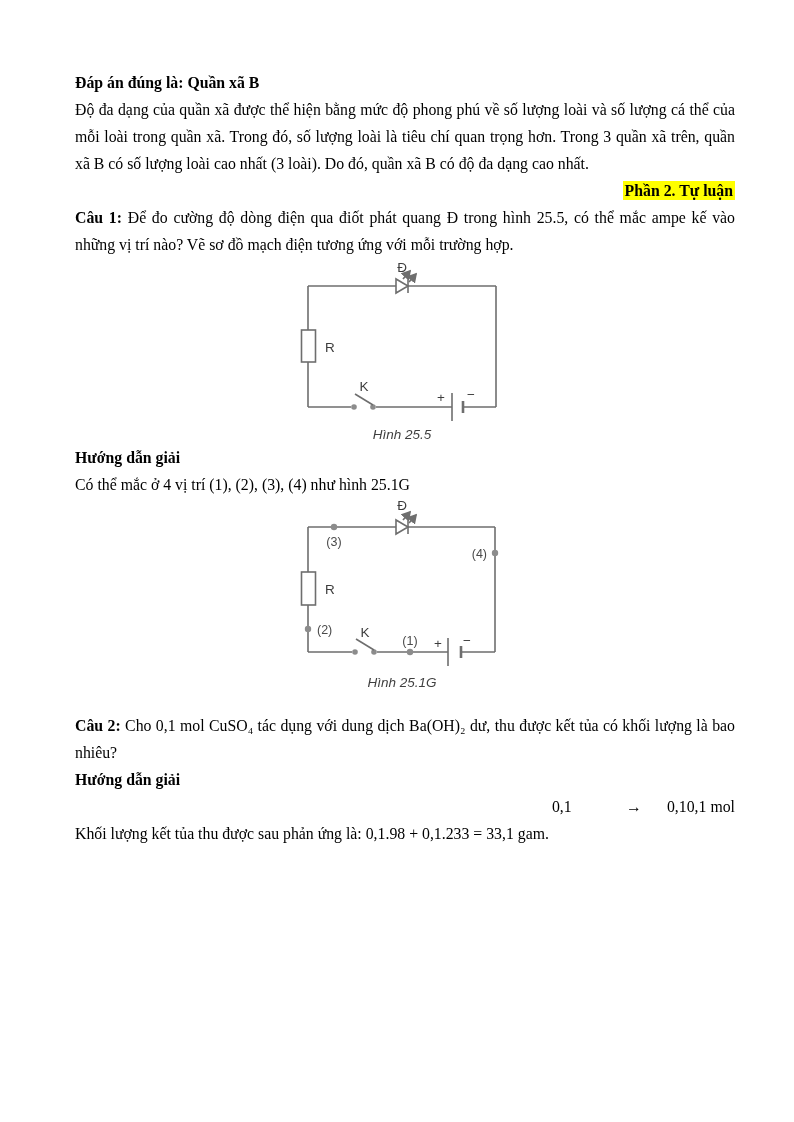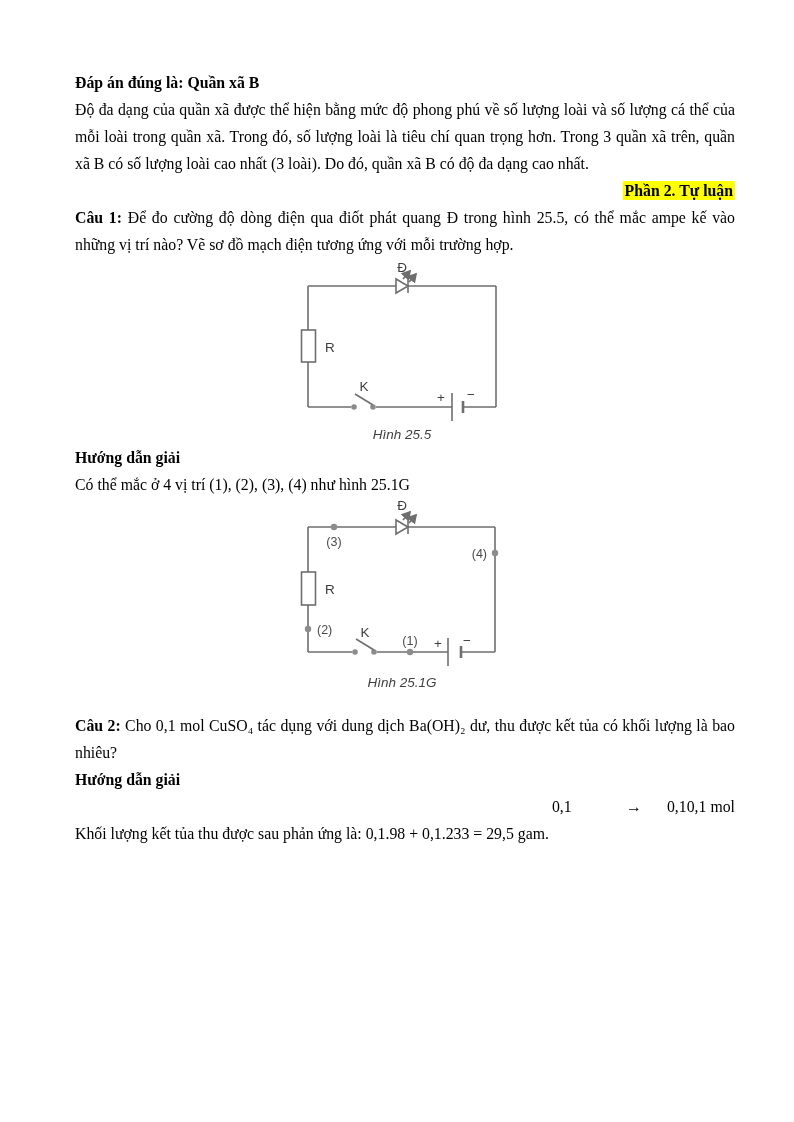--- a/index.html
+++ b/index.html
@@ -172,16 +172,16 @@
 
   <p class="q2-start"><span class="q-label">Câu 2:</span> <span>Cho 0,1 mol CuSO₄ tác dụng với dung dịch Ba(OH)₂ dư, thu được kết tủa có khối lượng là bao nhiêu?</span></p>
 
   <p class="bold">Hướng dẫn giải</p>
 
 
   <div class="mole-line">
     <span class="mole-a">0,1</span><span class="mole-arrow">→</span><span class="mole-b">0,1</span><span>0,1 mol</span>
   </div>
 
-  <p>Khối lượng kết tủa thu được sau phản ứng là: 0,1.98 + 0,1.233 = 29,5 gam.</p>
+  <p>Khối lượng kết tủa thu được sau phản ứng là: 0,1.98 + 0,1.233 = 33,1 gam.</p>
 
 
 </div>
 
 </body></html>

